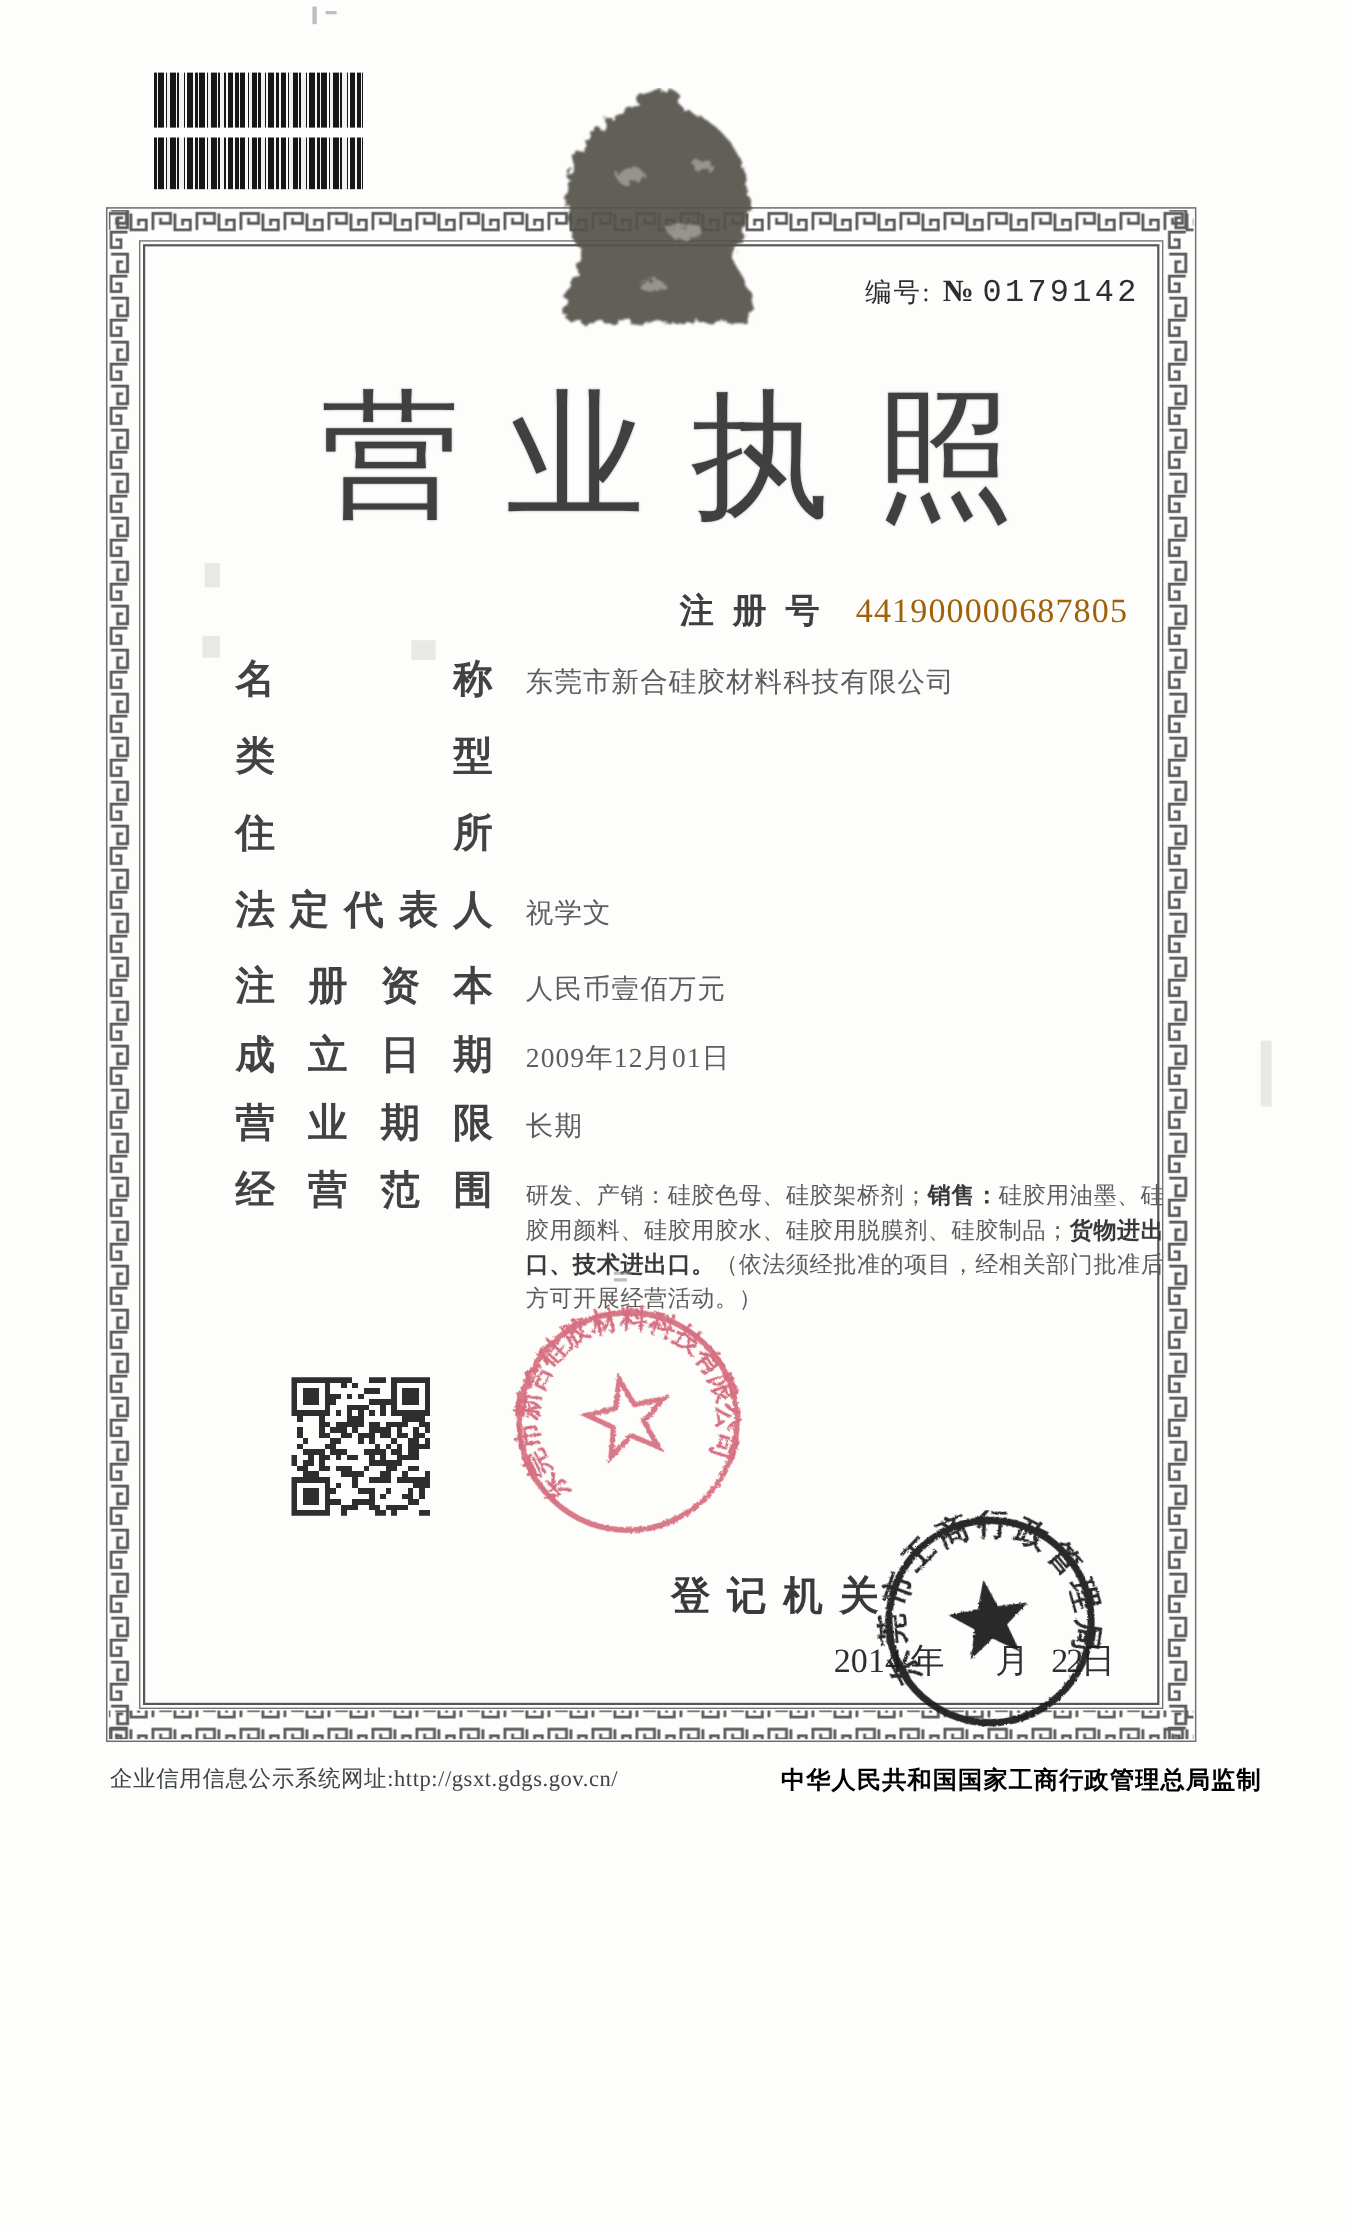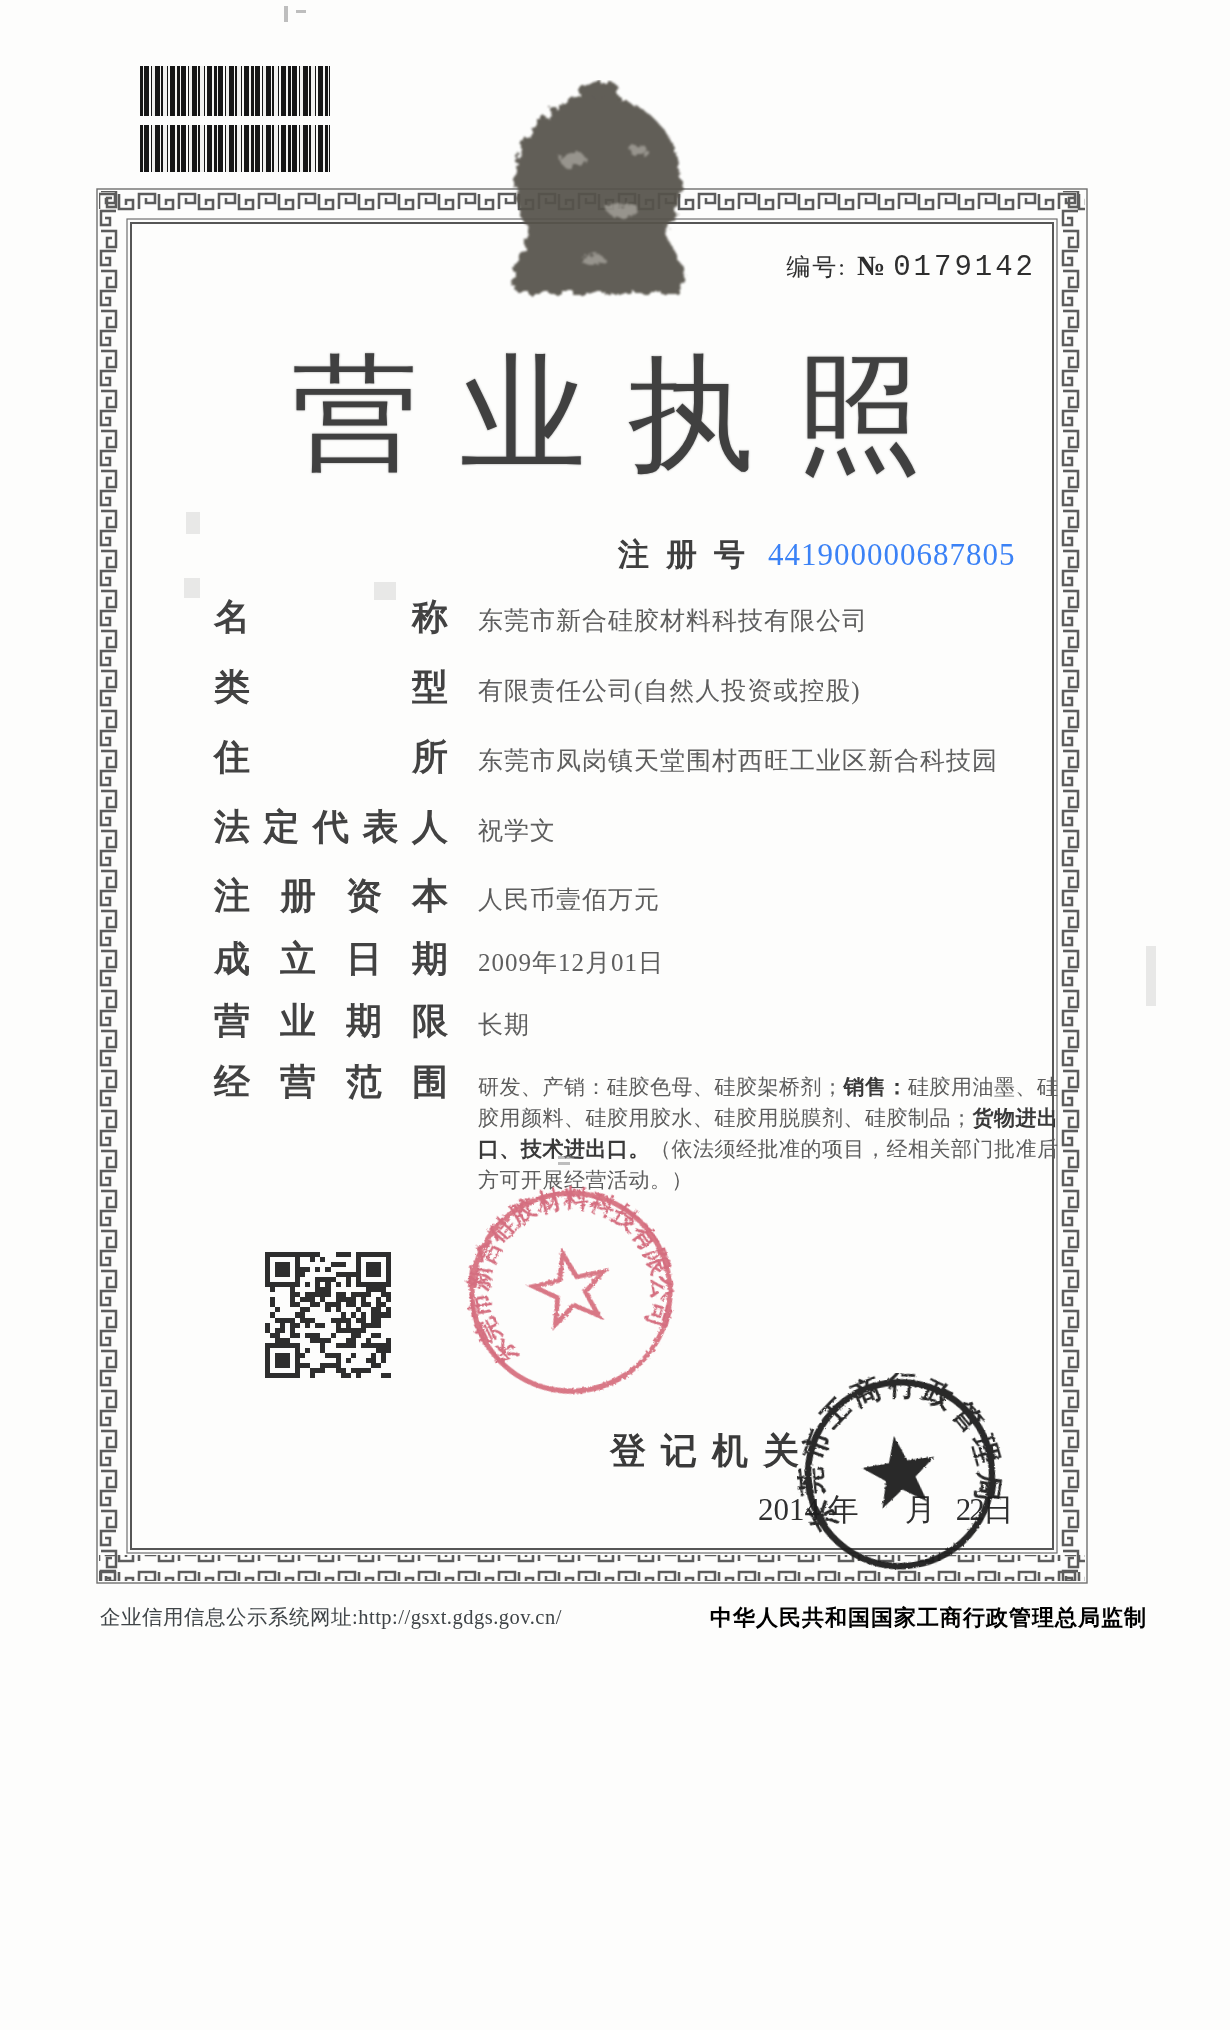--- a/index.html
+++ b/index.html
@@ -44,21 +44,21 @@
     top:346px;left:628px;transform:translateX(-50%);
     font-family:"Liberation Sans","DejaVu Sans",sans-serif;
     font-size:126px;font-weight:400;letter-spacing:42px;line-height:1.08;
     color:#404040;white-space:nowrap;
     text-shadow:0 0 2px rgba(60,60,60,.55);
   }
 
   
   .regno{top:534px;left:618px;white-space:nowrap;}
   .regno .lbl{font-size:31px;letter-spacing:17px;color:#3f3f3f;font-weight:bold;}
-  .regno .val{font-size:31px;letter-spacing:1px;color:#3b82f6;margin-left:2px;}
+  .regno .val{font-size:31px;letter-spacing:1px;color:#a16207;margin-left:12px;}
 
   
   .fields{top:598px;left:214px;width:850px;}
   .frow{display:flex;align-items:flex-start;}
   .flabel{
     width:234px;flex:0 0 234px;display:flex;justify-content:space-between;
     font-size:36px;color:#424242;font-weight:600;line-height:1.1;
   }
   .fvalue{
     margin-left:30px;padding-top:7px;font-size:25px;letter-spacing:1px;
@@ -152,28 +152,26 @@
         <span>名</span>
         <span>称</span>
       </div>
     <div class="fvalue">东莞市新合硅胶材料科技有限公司</div>
   </div>
     <div class="frow" style="height: 70px;">
     <div class="flabel">
         <span>类</span>
         <span>型</span>
       </div>
-    <div class="fvalue">有限责任公司(自然人投资或控股)</div>
   </div>
     <div class="frow" style="height: 70px;">
     <div class="flabel">
         <span>住</span>
         <span>所</span>
       </div>
-    <div class="fvalue">东莞市凤岗镇天堂围村西旺工业区新合科技园</div>
   </div>
     <div class="frow" style="height: 69px;">
     <div class="flabel">
         <span>法</span>
         <span>定</span>
         <span>代</span>
         <span>表</span>
         <span>人</span>
       </div>
     <div class="fvalue">祝学文</div>

